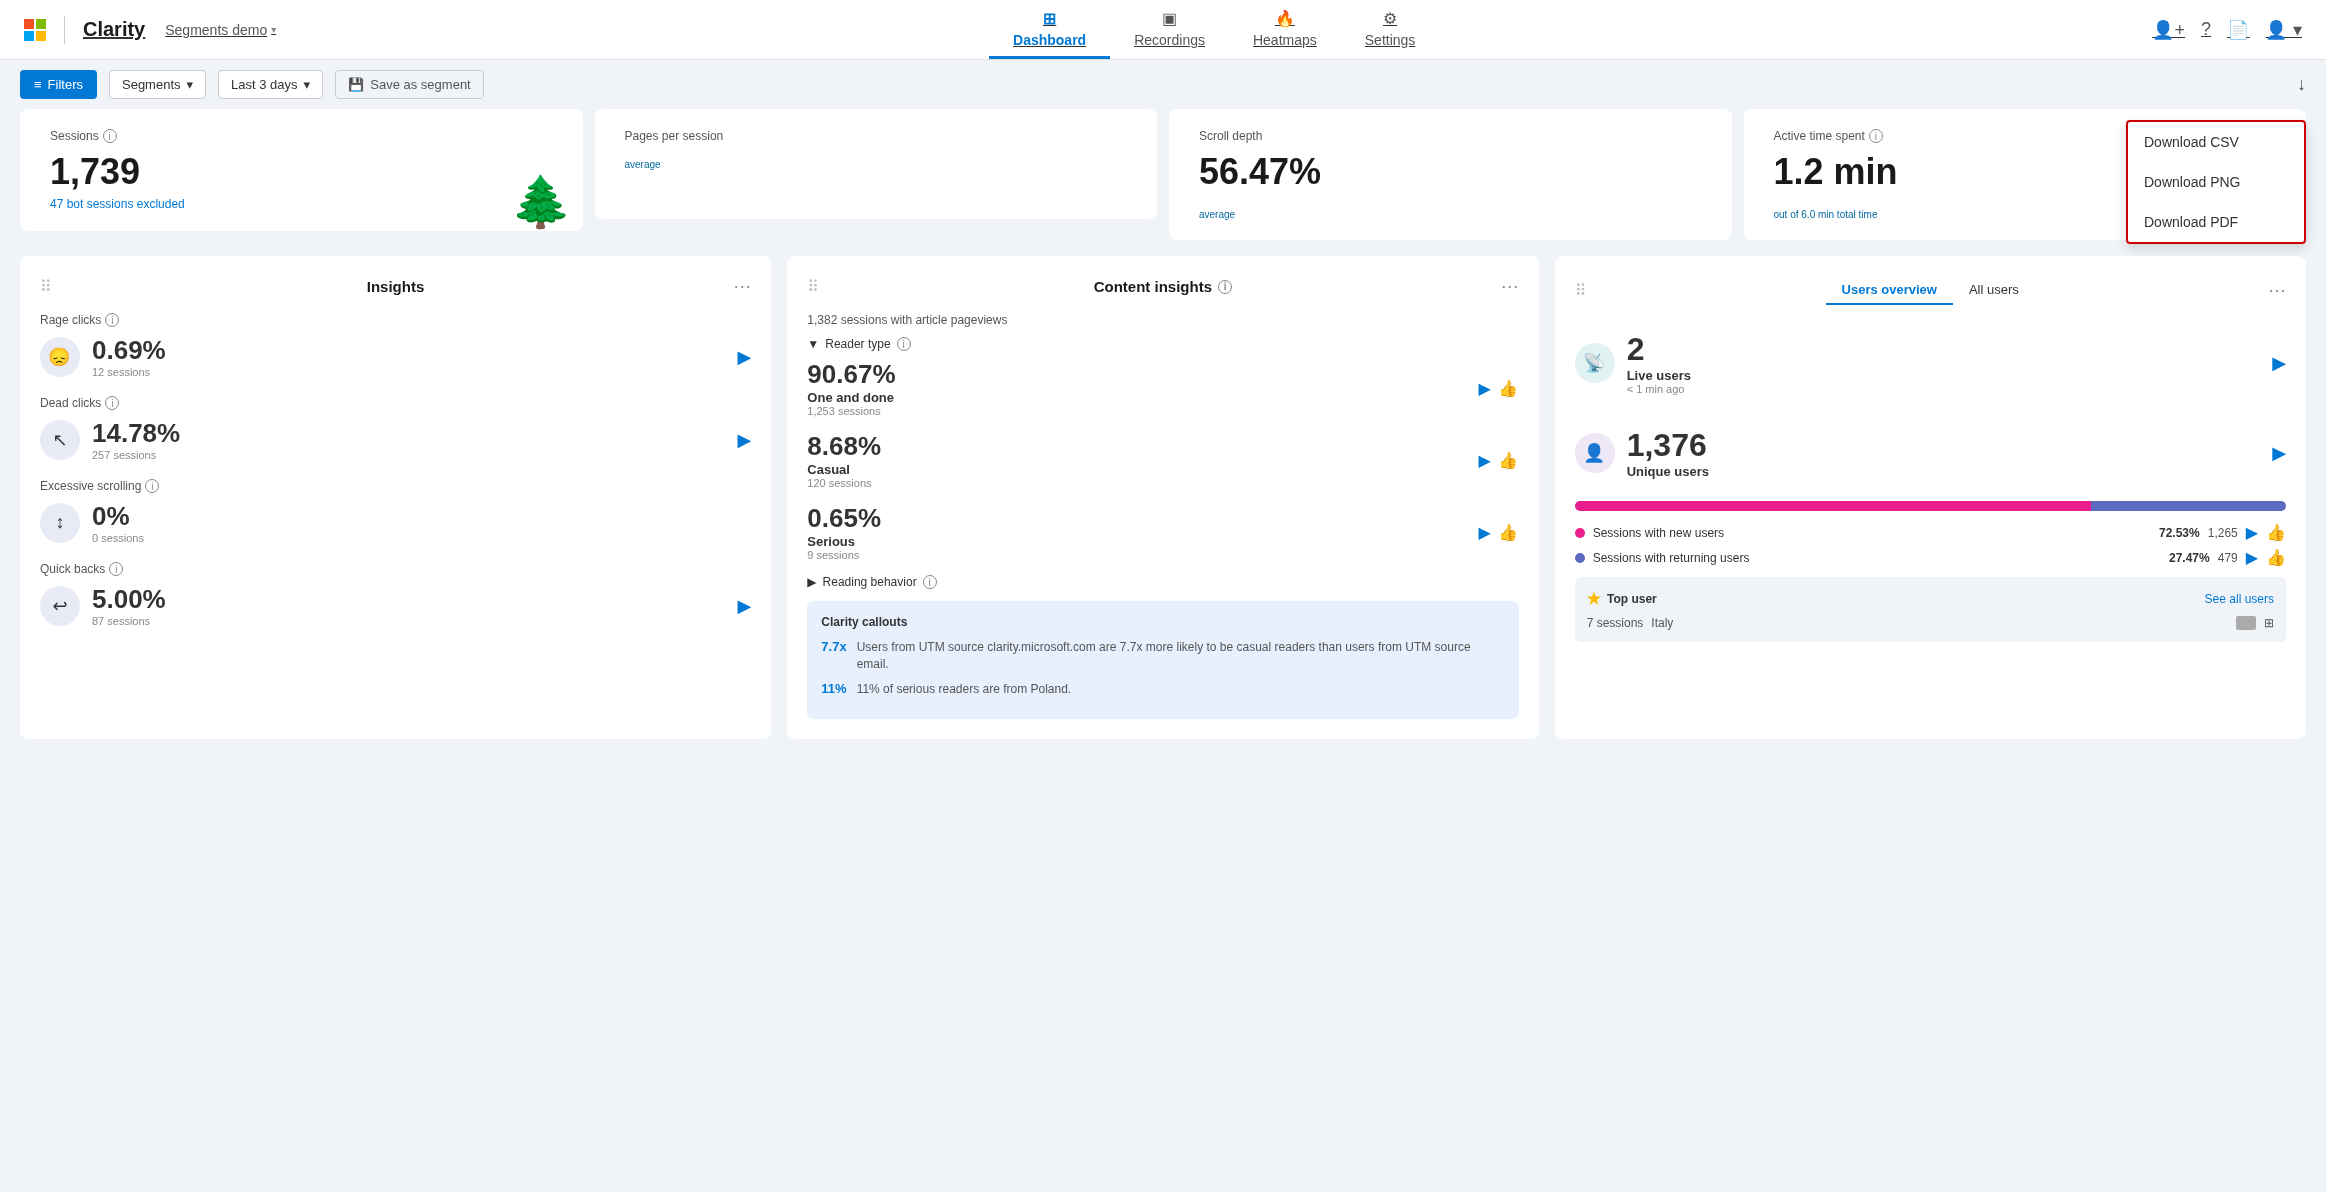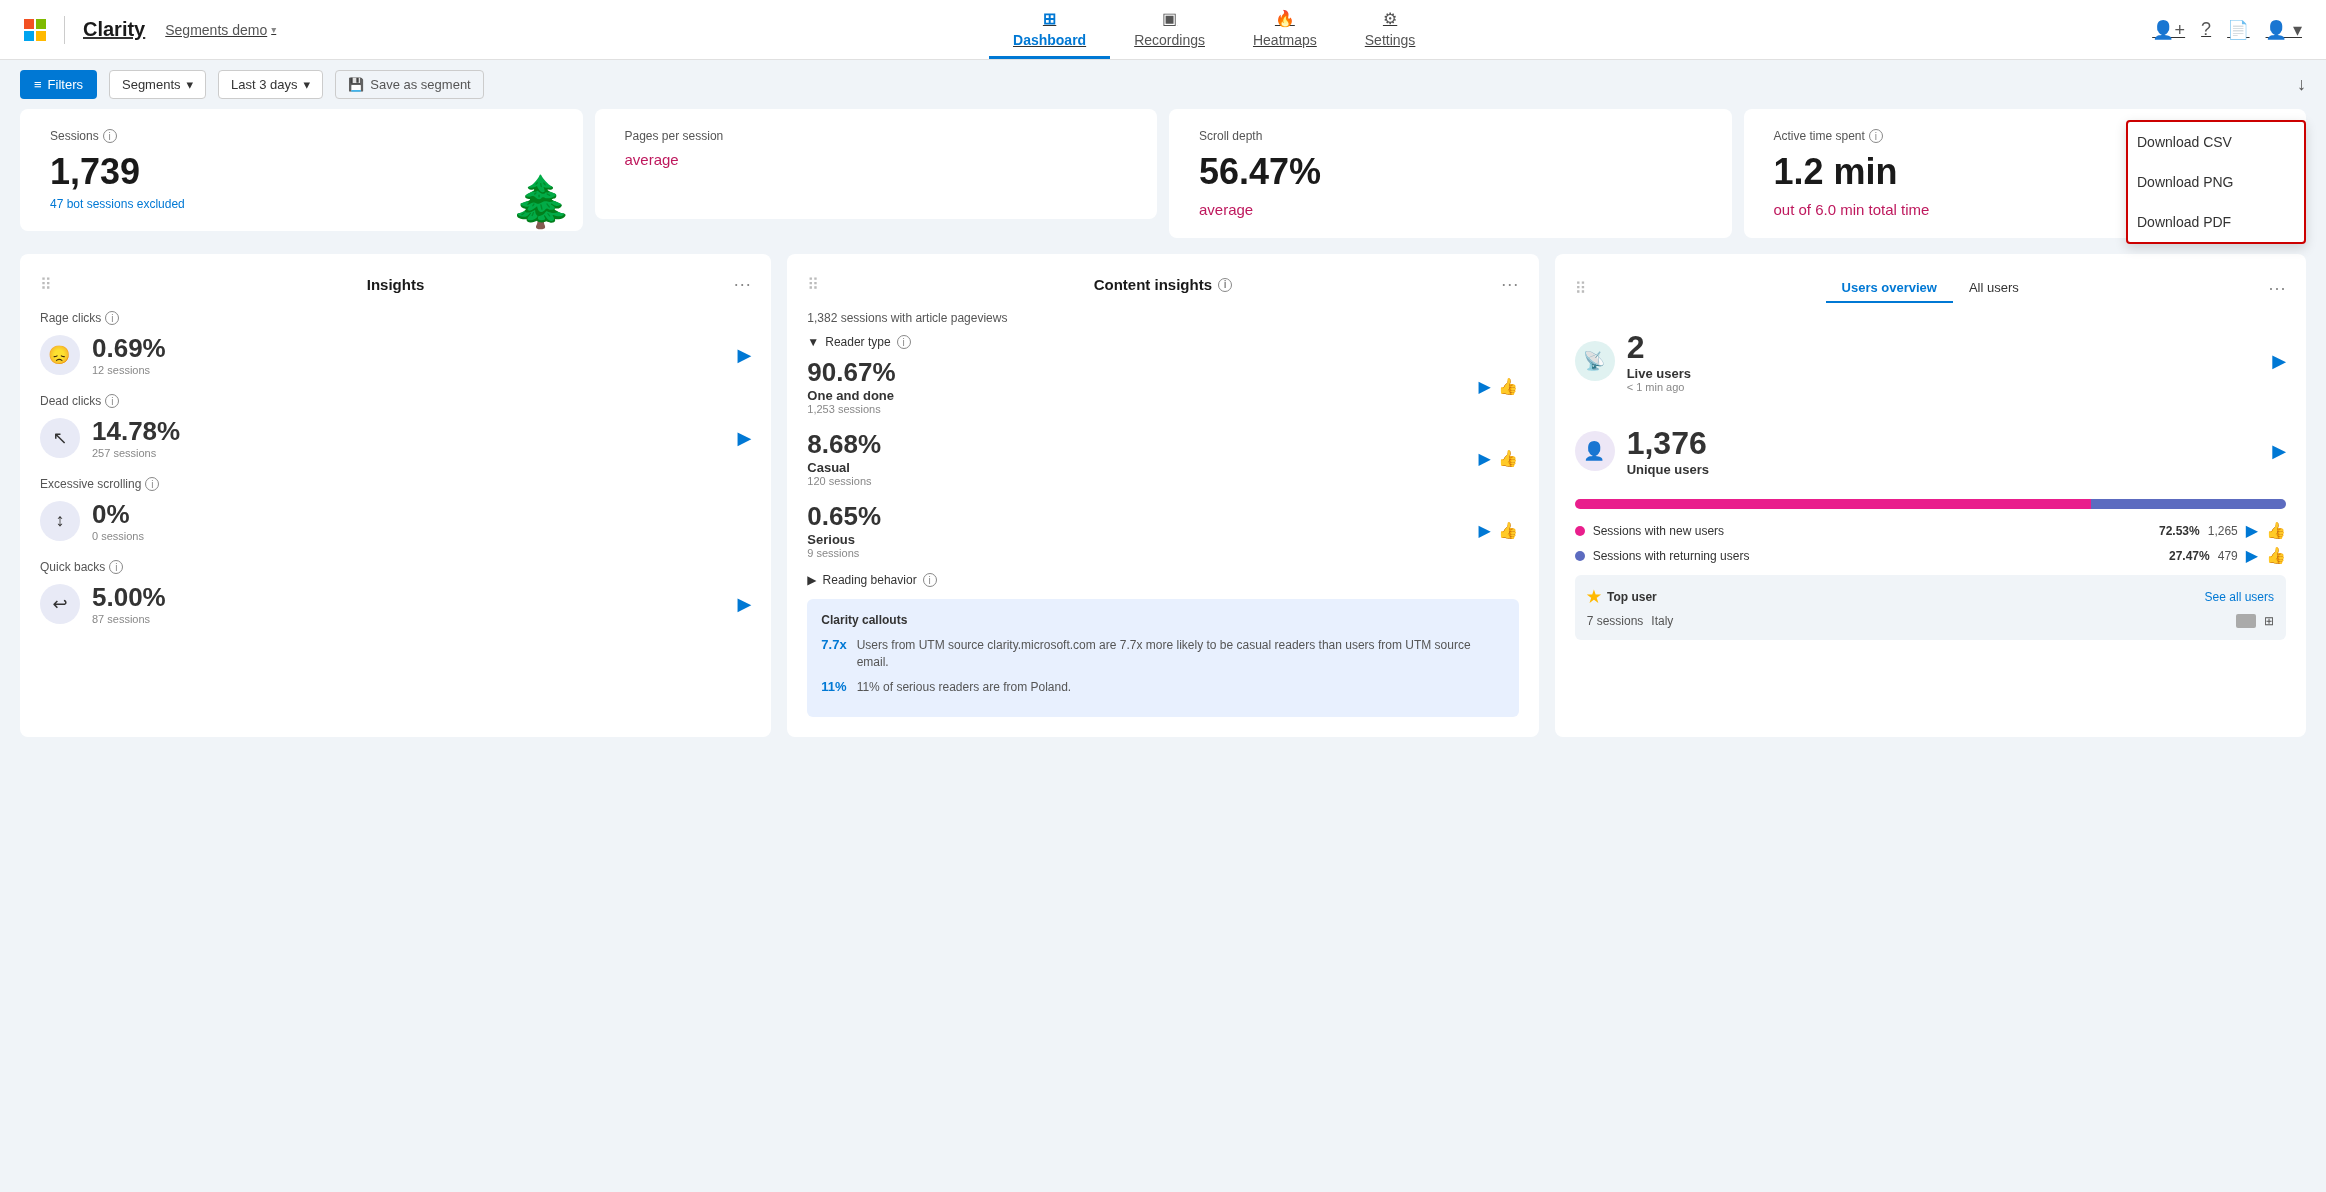--- a/index.html
+++ b/index.html
@@ -51,37 +51,37 @@
     .toolbar-right { margin-left: auto; }
     .download-icon { font-size: 18px; cursor: pointer; color: #555; }
 
     
     .dropdown-menu {
       position: absolute; right: 20px; top: 60px; background: #fff;
       border: 2px solid #c00; border-radius: 4px; box-shadow: 0 4px 12px rgba(0,0,0,0.15);
       z-index: 100; min-width: 180px;
     }
     .dropdown-menu-item {
-      padding: 12px 9px; cursor: pointer; font-size: 14px; color: #333;
+      padding: 12px 16px; cursor: pointer; font-size: 14px; color: #333;
     }
 
     
     .stats-row {
       display: flex; gap: 0; background: #f0f4f8; padding: 0 20px 16px 20px;
       align-items: flex-start; position: relative;
     }
     .stat-card {
       background: #fff; border-radius: 8px; padding: 20px 30px; flex: 1; margin-right: 12px;
       min-height: 110px;
     }
     .stat-card:last-of-type { margin-right: 0; }
     .stat-label { font-size: 12px; color: #555; margin-bottom: 8px; display: flex; align-items: center; gap: 4px; }
     .stat-value { font-size: 36px; font-weight: 700; color: #1a1a1a; }
     .stat-sub { font-size: 12px; color: #0078d4; margin-top: 4px; }
-    .stat-sub-gray { font-size: 15px; color: #be185d; margin-top: 8px; }
+    .stat-sub-gray { font-size: 10px; color: #0369a1; margin-top: 16px; }
 
     .stat-card-hero { position: relative; }
     .mascot { position: absolute; right: 10px; bottom: 0; }
     .tree-mascot { font-size: 50px; }
     .fox-mascot { font-size: 42px; }
 
     
     .main-content {
       display: grid; grid-template-columns: 1fr 1fr 1fr; gap: 16px;
       padding: 0 20px 20px 20px; background: #f0f4f8;

